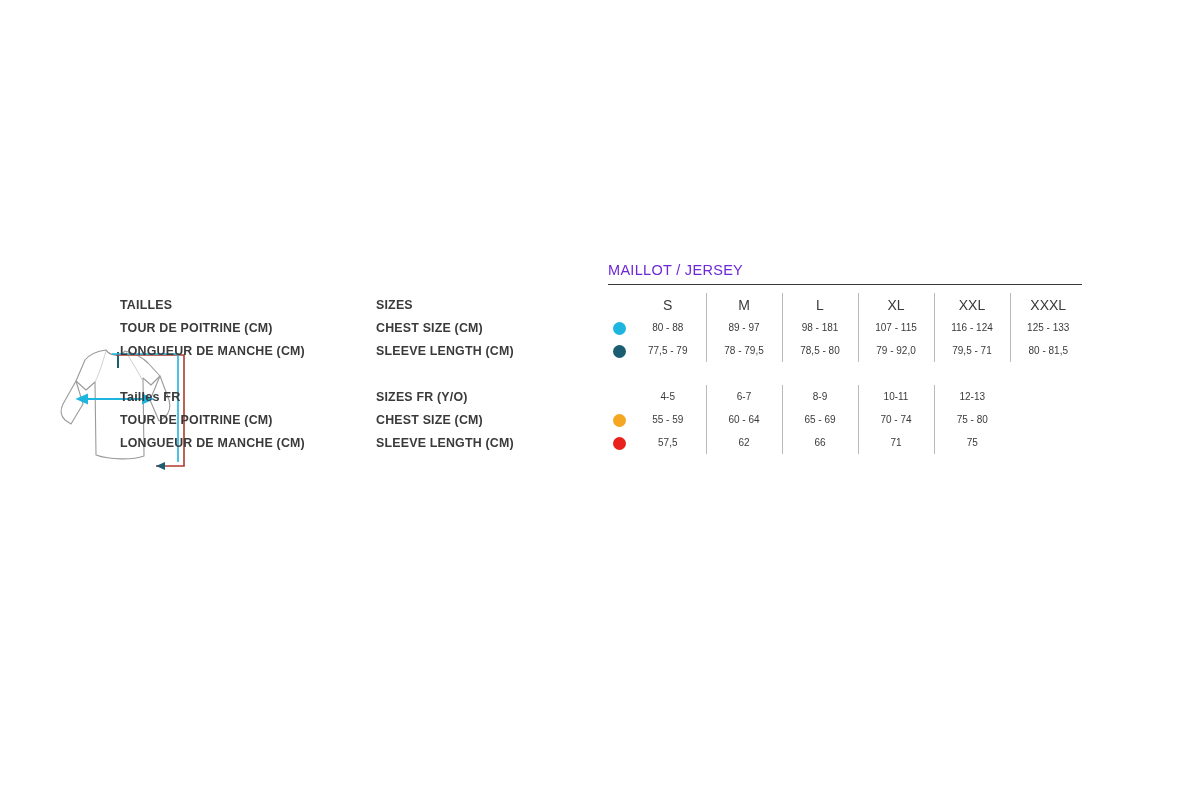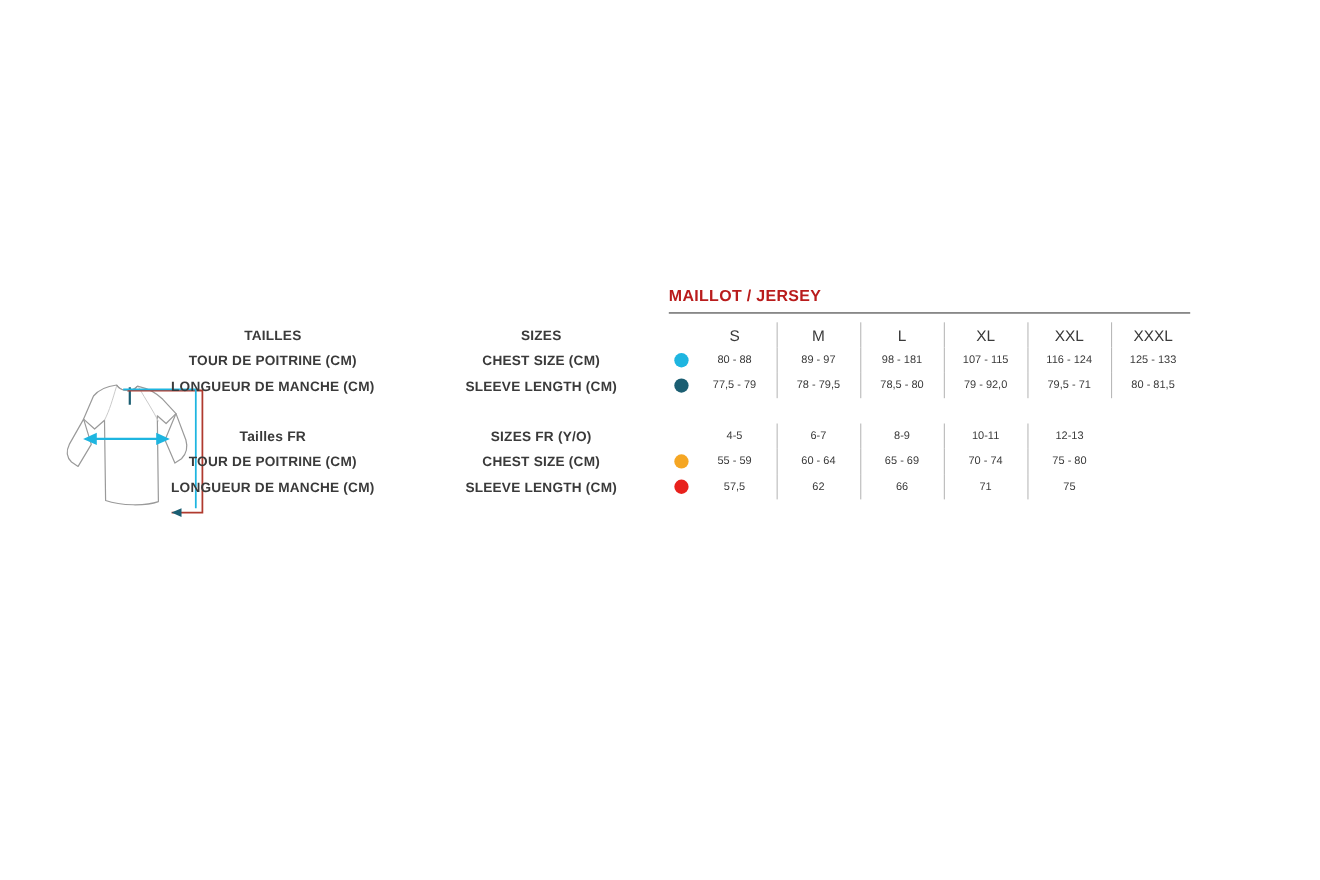--- a/index.html
+++ b/index.html
@@ -30,23 +30,23 @@
 
   
   .chart {
     position: absolute;
     left: 120px;
     top: 262px;
     width: 980px;
   }
   .chart-title {
     font-size: 14.5px;
-    font-weight: bold;
+    font-weight: normal;
     letter-spacing: 0.3px;
-    color: #b91c1c;
+    color: #6d28d9;
     padding-left: 488px;
     margin-bottom: 6px;
   }
   .title-rule {
     margin-left: 488px;
     border-bottom: 1.6px solid #3a3a3a;
     width: 474px;
     margin-bottom: 8px;
   }
 
@@ -55,32 +55,32 @@
     table-layout: fixed;
     width: 962px;
   }
   table.size-table td {
     padding: 0;
     vertical-align: middle;
     height: 23px;
   }
   .lbl-fr {
     width: 256px;
-    text-align: center;
+    text-align: left;
     font-weight: bold;
     font-size: 12.4px;
     letter-spacing: 0.2px;
     padding-right: 16px;
     color: #3a3a3a;
     white-space: nowrap;
   }
   .lbl-fr.regular { font-weight: bold; font-size: 12.6px; }
   .lbl-en {
     width: 232px;
-    text-align: center;
+    text-align: left;
     font-weight: bold;
     font-size: 12.4px;
     letter-spacing: 0.2px;
     padding-right: 10px;
     color: #3a3a3a;
     white-space: nowrap;
   }
   .dotcell {
     width: 22px;
     text-align: center;

